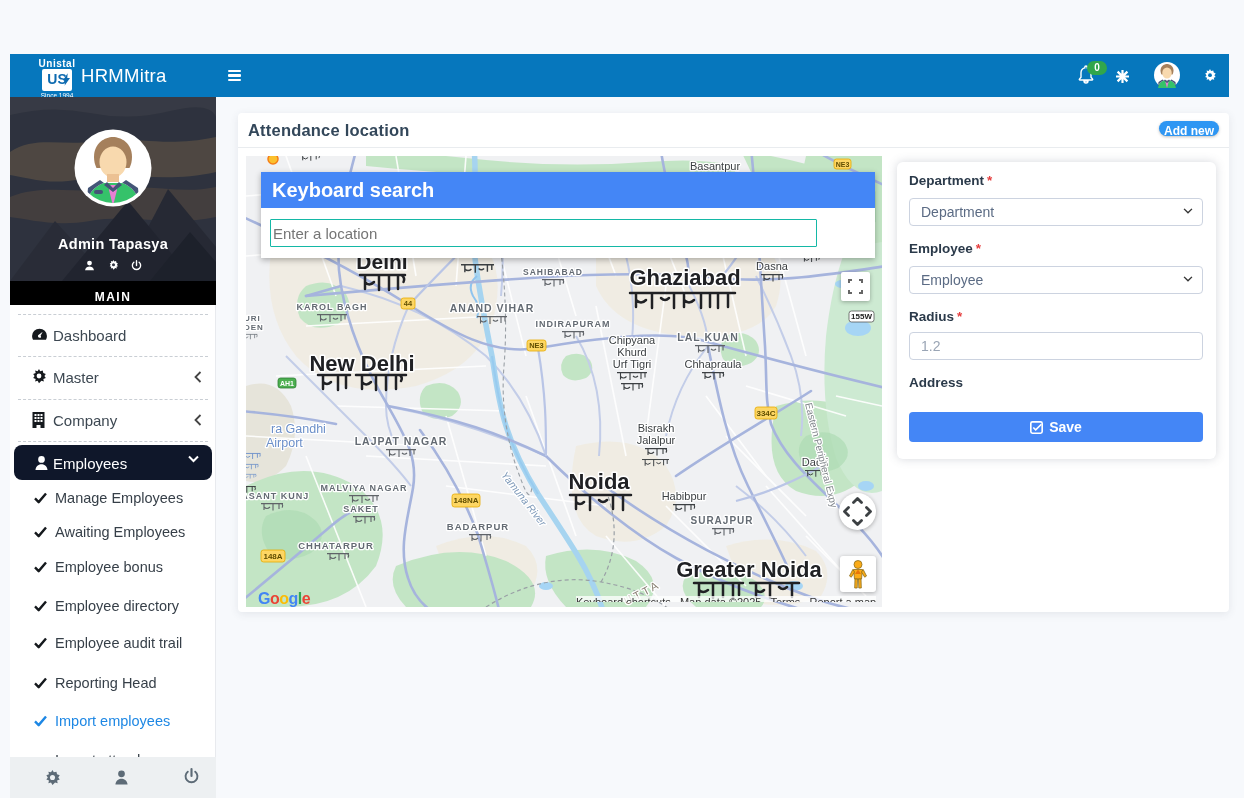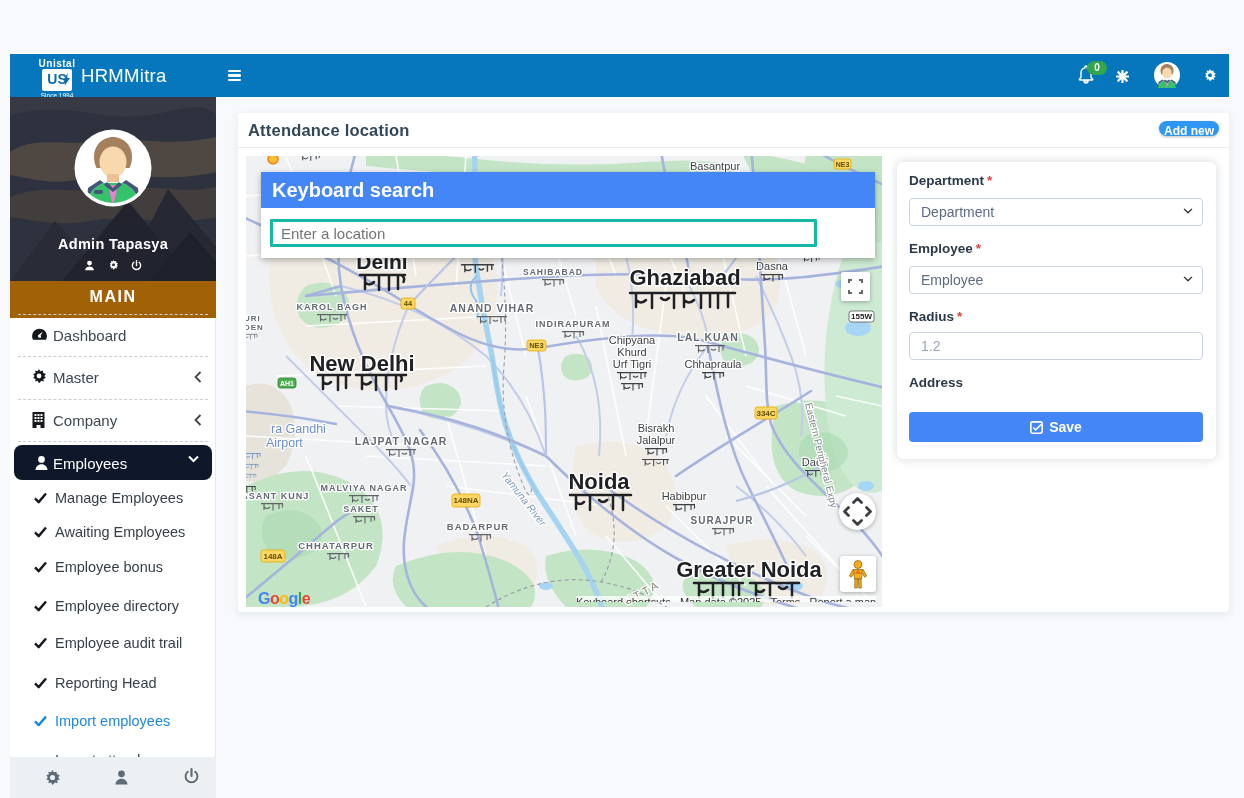--- a/index.html
+++ b/index.html
@@ -14,21 +14,21 @@
 #logo .s{font-size:6.5px;margin-top:1px}
 #brand{left:81px;top:54px;height:43px;line-height:43px;font-size:18.5px;color:#fff;letter-spacing:.3px}
 #burger{left:228px;top:70px}
 #burger div{width:13px;height:2.2px;background:#fff;margin-bottom:2.2px;border-radius:1px}
 #badge0{left:1087px;top:61px;width:20px;height:14px;background:#31a64c;border-radius:7px;color:#fff;font-size:10px;font-weight:bold;text-align:center;line-height:14px}
 
 #sidebar{left:10px;top:97px;width:206px;height:701px;background:#fff;border-right:1px solid #e8eaee}
 #profile{left:0;top:0;width:206px;height:184px;background:linear-gradient(160deg,#3a3f4a 0%,#2e3340 30%,#413c38 55%,#23262e 100%);overflow:hidden}
 #pname{left:0;top:139px;width:206px;text-align:center;color:#fff;font-weight:bold;font-size:14.5px;letter-spacing:.3px}
 #picons{left:0;top:160px;width:206px;text-align:center}
-#mainhdr{left:0;top:184px;width:206px;height:37px;background:#a16207;color:#fff;font-weight:bold;font-size:16px;letter-spacing:1.5px;text-align:center;line-height:32px}
+#mainhdr{left:0;top:184px;width:206px;height:24px;background:#000000;color:#fff;font-weight:bold;font-size:12px;letter-spacing:1.5px;text-align:center;line-height:32px}
 .mitem{left:0;width:206px;height:42px;color:#3d4852;font-size:15px}
 .mitem .lbl{position:absolute;left:43px;top:50%;transform:translateY(-50%)}
 .mitem svg{position:absolute;left:21px;top:50%;transform:translateY(-50%)}
 .mitem .chev{position:absolute;left:auto;right:14px;top:50%;transform:translateY(-50%);color:#444}
 .dash{left:8px;width:190px;height:0;border-top:1.5px dashed #c9ced4}
 #emppill{left:4px;top:348px;width:198px;height:35px;background:#0f172a;border-radius:8px;color:#fff;font-size:15px}
 #emppill .lbl{position:absolute;left:39px;top:50%;transform:translateY(-50%)}
 #emppill svg{position:absolute;left:21px;top:50%;transform:translateY(-50%)}
 .sitem{left:0;width:206px;height:36px;color:#363f48;font-size:14.5px}
 .sitem .lbl{position:absolute;left:45px;top:50%;transform:translateY(-50%)}
@@ -37,21 +37,21 @@
 
 #card{left:238px;top:113px;width:991px;height:499px;background:#fff;border-radius:4px;box-shadow:0 2px 8px rgba(60,70,90,.10)}
 #chead{left:0;top:0;width:991px;height:35px;border-bottom:1px solid #e9ecef}
 #ctitle{position:absolute;left:10px;top:8px;font-size:16.5px;font-weight:bold;color:#33475a;letter-spacing:.2px}
 #addnew{position:absolute;right:10px;top:8px;width:60px;height:15px;background:#2e96f3;border-radius:9px;color:#fff;font-size:12px;font-weight:bold;text-align:center;line-height:21px;box-shadow:0 1px 3px rgba(0,0,0,.25)}
 #mapwrap{left:8px;top:43px;width:636px;height:451px;overflow:hidden;background:#f1f3f4}
 
 #locsearch{left:23px;top:59px;width:614px;background:#fff;box-shadow:0 2px 6px rgba(0,0,0,.3)}
 #locsearch .bar{height:36px;background:#4486f6;color:#fff;font-size:20px;font-weight:bold;line-height:36px;padding-left:11px}
 #locsearch .inwrap{height:50px;position:relative}
-#locsearch input{position:absolute;left:9px;top:11px;width:547px;height:28px;border:3px solid #14b8a6;border-radius:1px;font-size:15px;color:#9aa0a6;padding-left:8px;font-family:"Liberation Sans",sans-serif}
+#locsearch input{position:absolute;left:9px;top:11px;width:547px;height:28px;border:1px solid #14b8a6;border-radius:1px;font-size:15px;color:#9aa0a6;padding-left:2px;font-family:"Liberation Sans",sans-serif}
 
 #panel{left:659px;top:49px;width:319px;height:297px;background:#fff;border-radius:6px;box-shadow:0 0 10px rgba(90,100,120,.25)}
 .flabel{position:absolute;left:12px;font-size:13.5px;font-weight:bold;color:#2b3a4a}
 .flabel .req{color:#e53e3e;margin-left:3px}
 .fselect{position:absolute;left:12px;width:294px;height:28px;border:1px solid #ccd3e0;border-radius:4px;background:#fff;font-size:14px;color:#5b6b84;line-height:26px;padding-left:11px}
 .fselect svg{position:absolute;right:9px;top:9px}
 #savebtn{position:absolute;left:12px;top:250px;width:294px;height:30px;background:#4486f6;border-radius:4px;color:#fff;font-size:14px;font-weight:bold;text-align:center;line-height:30px}
 </style>
 </head>
 <body>

